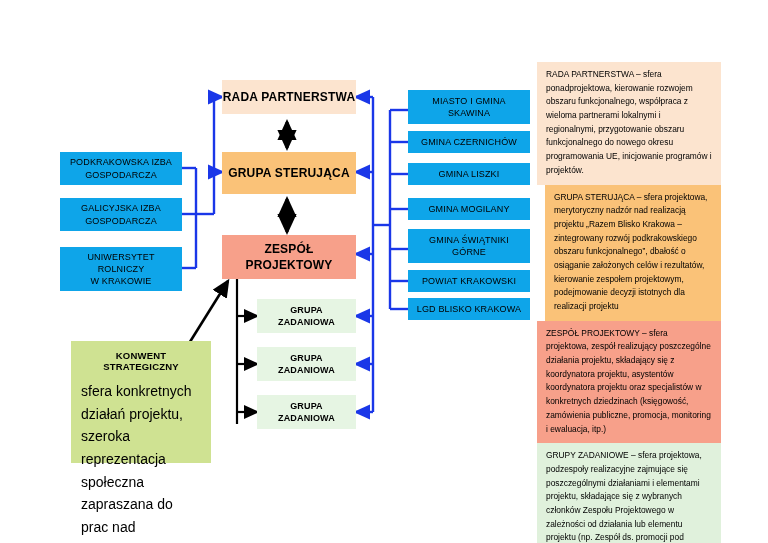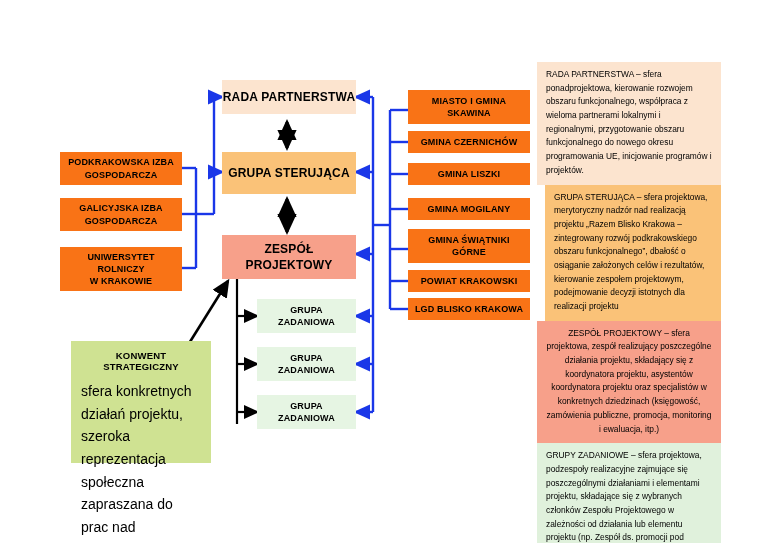--- a/index.html
+++ b/index.html
@@ -31,23 +31,23 @@
     font-size: 12px;
     font-weight: bold;
     letter-spacing: .2px;
   }
   .c-rada     { background: #fce4cf; }
   .c-sterujaca{ background: #fac278; }
   .c-zespol   { background: #f7a08a; }
 
   
   .member {
-    background: #f97316;
+    background: #0ea5e9;
     font-size: 9px;
-    font-weight: bold;
+    font-weight: normal;
     letter-spacing: .15px;
   }
 
   
   .task {
     background: #e6f5e3;
     font-size: 9px;
     font-weight: bold;
     letter-spacing: .15px;
   }
@@ -81,21 +81,21 @@
   }
   .legend-band {
     box-sizing: border-box;
     padding: 6px 9px 7px 9px;
     font-size: 8.4px;
     line-height: 1.63;
     text-align: left;
   }
   .lb-peach  { background: #fce4cf; }
   .lb-orange { background: #fac278; margin-left: 8px; }
-  .lb-red    { background: #f7a08a; text-align: center; }
+  .lb-red    { background: #f7a08a; }
   .lb-green  { background: #e0f1dc; }
 
   svg.wires { position: absolute; left: 0; top: 0; width: 768px; height: 543px; overflow: visible; pointer-events: none; }
 </style>
 </head>
 <body>
 
 <div id="canvas">
 
   <svg class="wires" viewBox="0 0 768 543">

